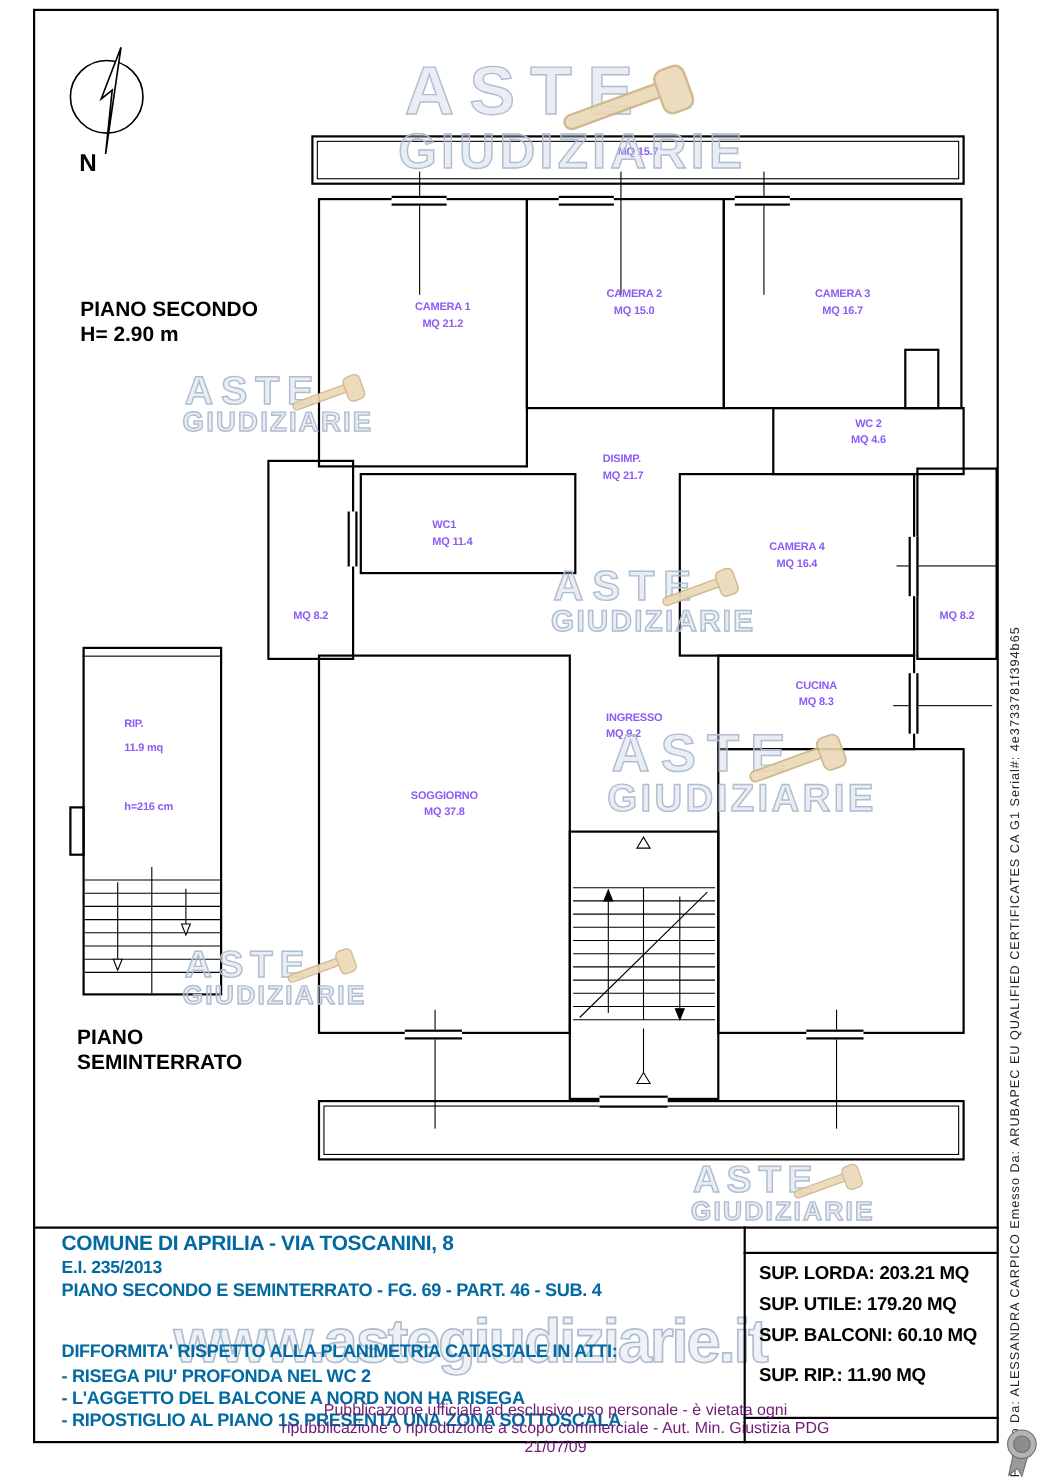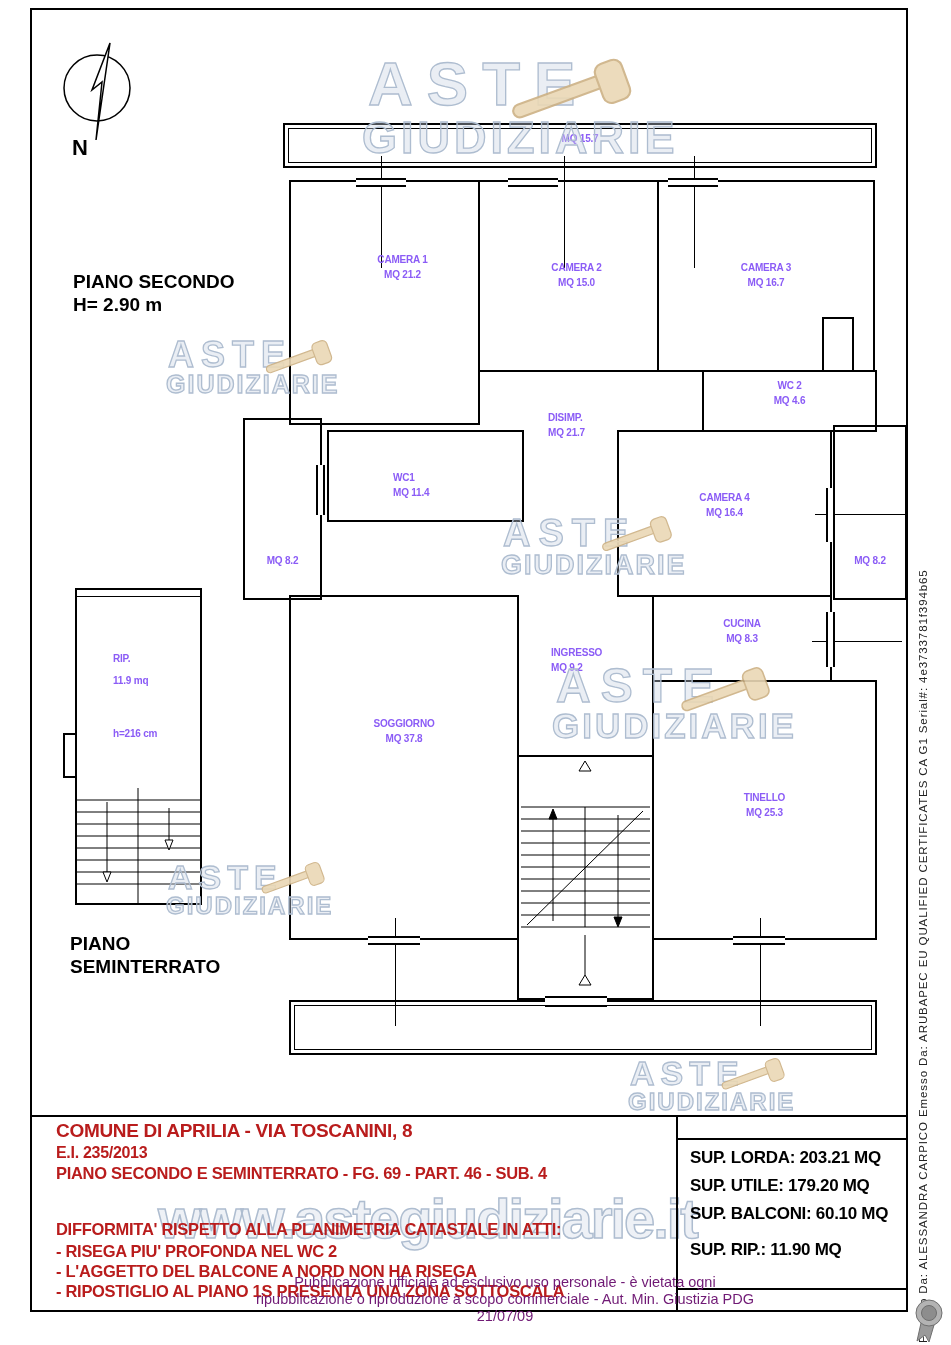--- a/index.html
+++ b/index.html
@@ -9,21 +9,21 @@
   .wall  { position:absolute; border:2px solid #000; box-sizing:border-box; z-index:2; }
   .wall1 { position:absolute; border:1px solid #000; box-sizing:border-box; z-index:2; }
   .line  { position:absolute; background:#000; z-index:2; }
   .win   { position:absolute; background:#fff; border-top:2px solid #000; border-bottom:2px solid #000; box-sizing:border-box; z-index:3; }
   .winv  { position:absolute; background:#fff; border-left:2px solid #000; border-right:2px solid #000; box-sizing:border-box; z-index:3; }
   .tick  { position:absolute; background:#000; z-index:2; }
   .roomlabel { position:absolute; font-weight:bold; font-size:10px; line-height:15px;
                color:#8b5cf6; z-index:3; letter-spacing:-0.2px; }
   .center { text-align:center; }
   .floor-title { position:absolute; font-weight:bold; font-size:19px; line-height:23px; color:#000; z-index:3; }
-  .tb  { position:absolute; font-weight:bold; color:#b91c1c; z-index:4; letter-spacing:-0.3px; }
+  .tb  { position:absolute; font-weight:bold; color:#0369a1; z-index:4; letter-spacing:-0.3px; }
   .sup { position:absolute; font-weight:bold; font-size:17px; color:#000; z-index:4; letter-spacing:-0.3px; }
   .wm  { position:absolute; font-weight:bold; z-index:5;
          color:rgba(199,210,226,0.38); -webkit-text-stroke:1.3px #aebdd0; }
   .wm-url { position:absolute; font-weight:bold; z-index:1;
             color:rgba(199,210,226,0.30); -webkit-text-stroke:1.5px #aebdd0; }
   .gavel { position:absolute; z-index:5; opacity:0.9; }
   .notice { position:absolute; color:#701a75; font-size:14.5px; line-height:17px;
             text-align:center; z-index:6; }
   .signature { position:absolute; writing-mode:vertical-rl; transform:rotate(180deg);
                font-size:11.5px; letter-spacing:0.9px; color:#222; white-space:nowrap; z-index:4; }
@@ -180,21 +180,21 @@
   <div class="tick" style="left:381px; top:156px; width:1px; height:112px;"></div>
   <div class="tick" style="left:564px; top:156px; width:1px; height:112px;"></div>
   <div class="tick" style="left:694px; top:156px; width:1px; height:112px;"></div>
   <div class="tick" style="left:395px; top:918px; width:1px; height:108px;"></div>
   <div class="tick" style="left:760px; top:918px; width:1px; height:108px;"></div>
   <div class="tick" style="left:815px; top:514px; width:91px; height:1px;"></div>
   <div class="tick" style="left:812px; top:641px; width:90px; height:1px;"></div>
 
   <div class="roomlabel center" style="left:283px; top:131px; width:594px;">MQ 15.7</div>
 
-  <div class="roomlabel center" style="left:289px; top:252px; width:227px;">
+  <div class="roomlabel center" style="left:289px; top:272px; width:227px;">
     <div>CAMERA 1</div>
     <div>MQ 21.2</div>
   </div>
   <div class="roomlabel center" style="left:478px; top:260px; width:197px;">
     <div>CAMERA 2</div>
     <div>MQ 15.0</div>
   </div>
   <div class="roomlabel center" style="left:657px; top:260px; width:218px;">
     <div>CAMERA 3</div>
     <div>MQ 16.7</div>
@@ -221,24 +221,20 @@
     <div>CUCINA</div>
     <div>MQ 8.3</div>
   </div>
   <div class="roomlabel" style="left:551px; top:645px; width:95px;">
     <div>INGRESSO</div>
     <div>MQ 9.2</div>
   </div>
   <div class="roomlabel center" style="left:289px; top:716px; width:230px;">
     <div>SOGGIORNO</div>
     <div>MQ 37.8</div>
-  </div>
-  <div class="roomlabel center" style="left:652px; top:790px; width:225px;">
-    <div>TINELLO</div>
-    <div>MQ 25.3</div>
   </div>
 
   <div class="wall" style="left:75px; top:588px; width:127px; height:317px;"></div>
   <div class="line" style="left:75px; top:596px; width:127px; height:1px;"></div>
   <div class="wall" style="left:63px; top:733px; width:14px; height:45px;"></div>
   <div class="abs" style="left:77px; top:788px; z-index:2;">
     <svg width="123" height="115" viewBox="0 0 123 115">
       <g stroke="#000" stroke-width="1" fill="none">
         <line x1="0" y1="12" x2="123" y2="12"></line>
           <line x1="0" y1="24" x2="123" y2="24"></line>

